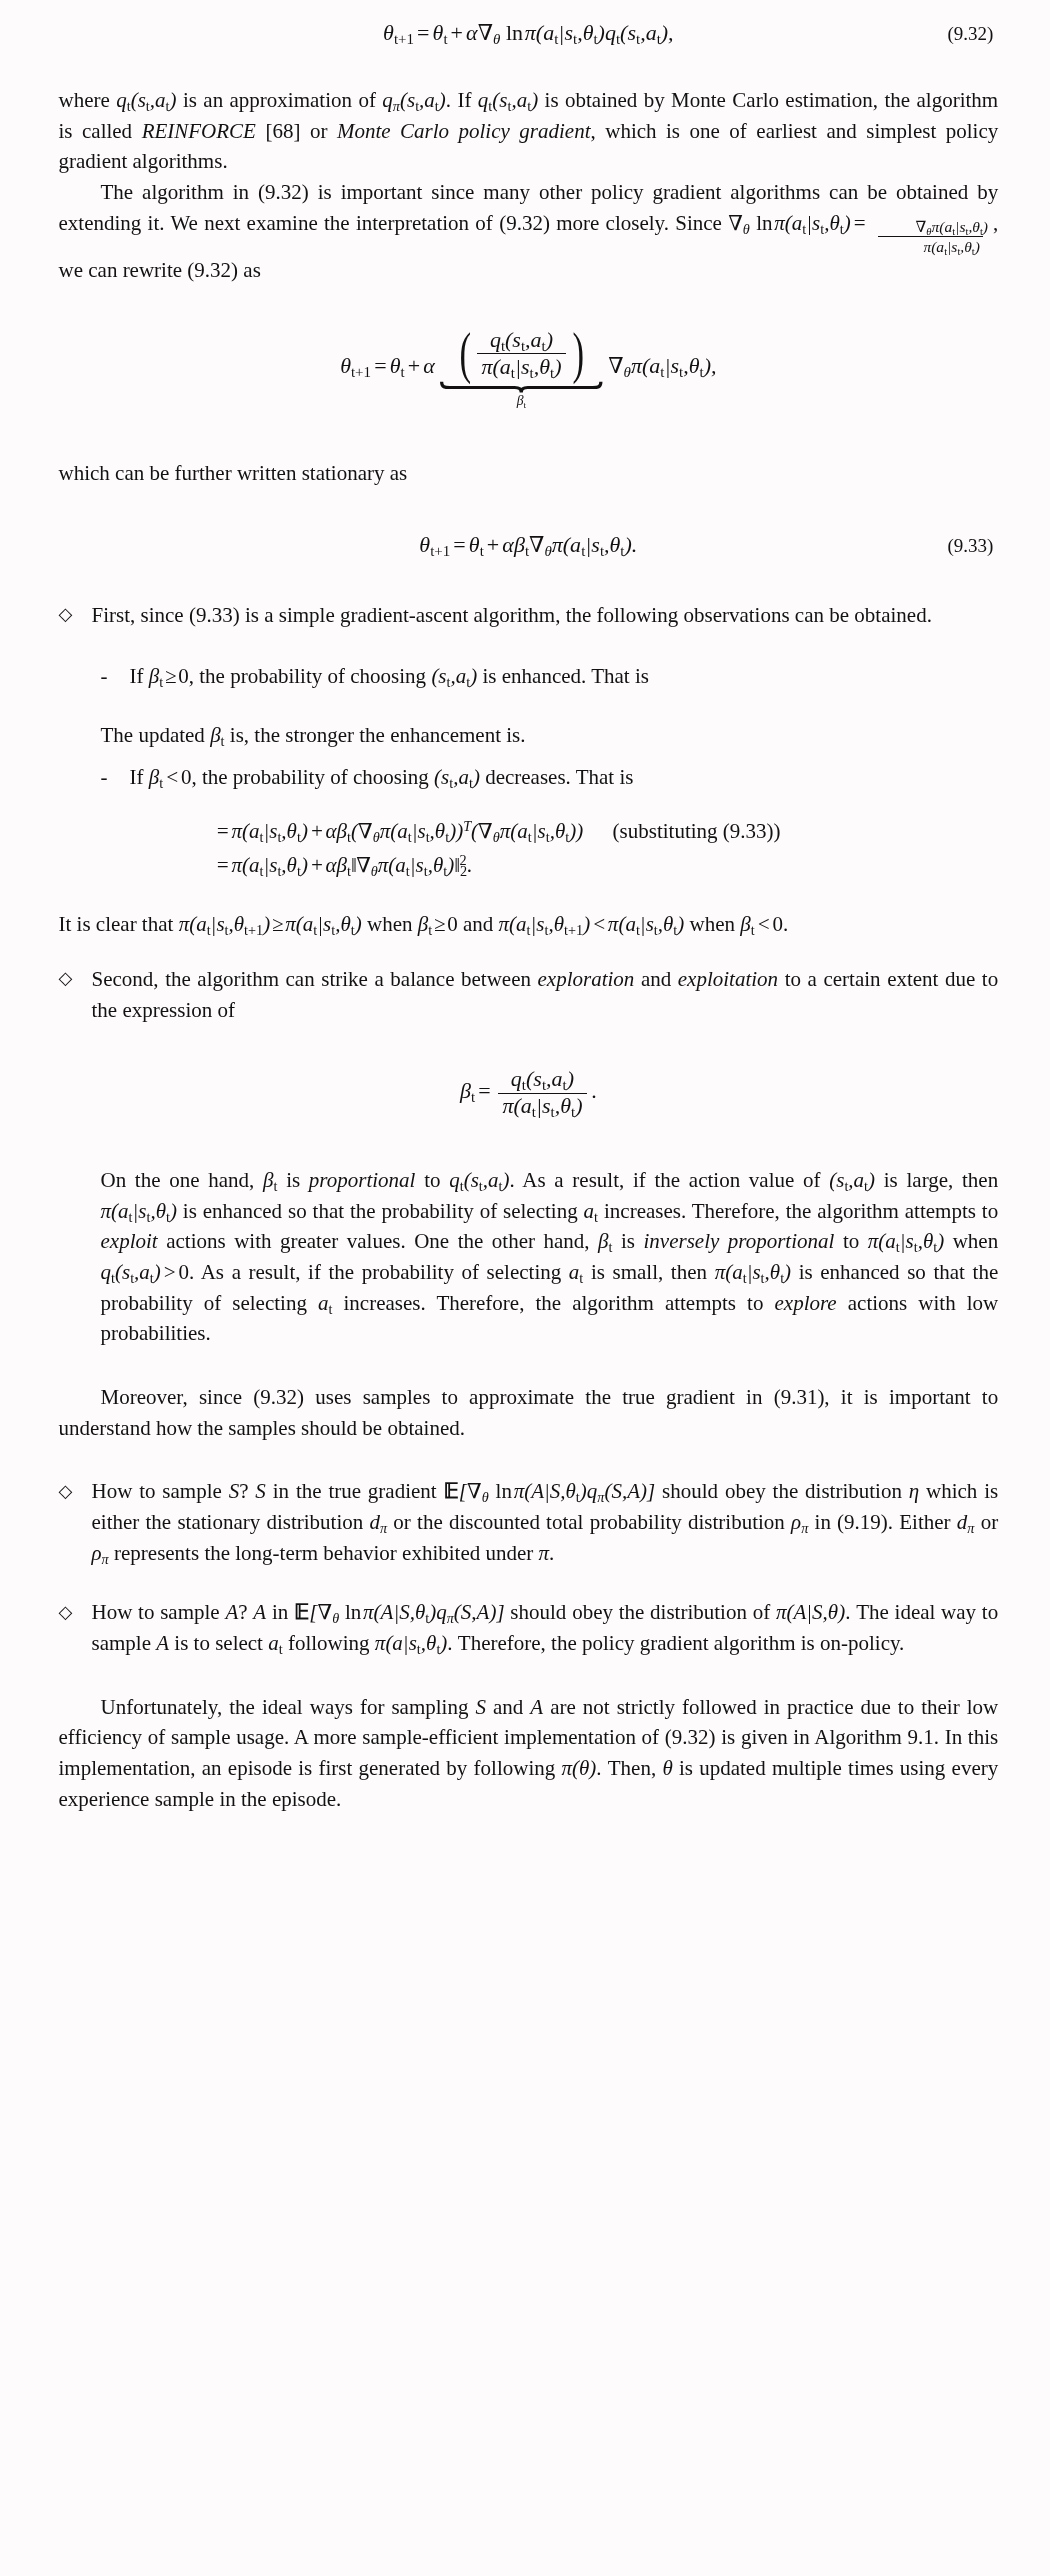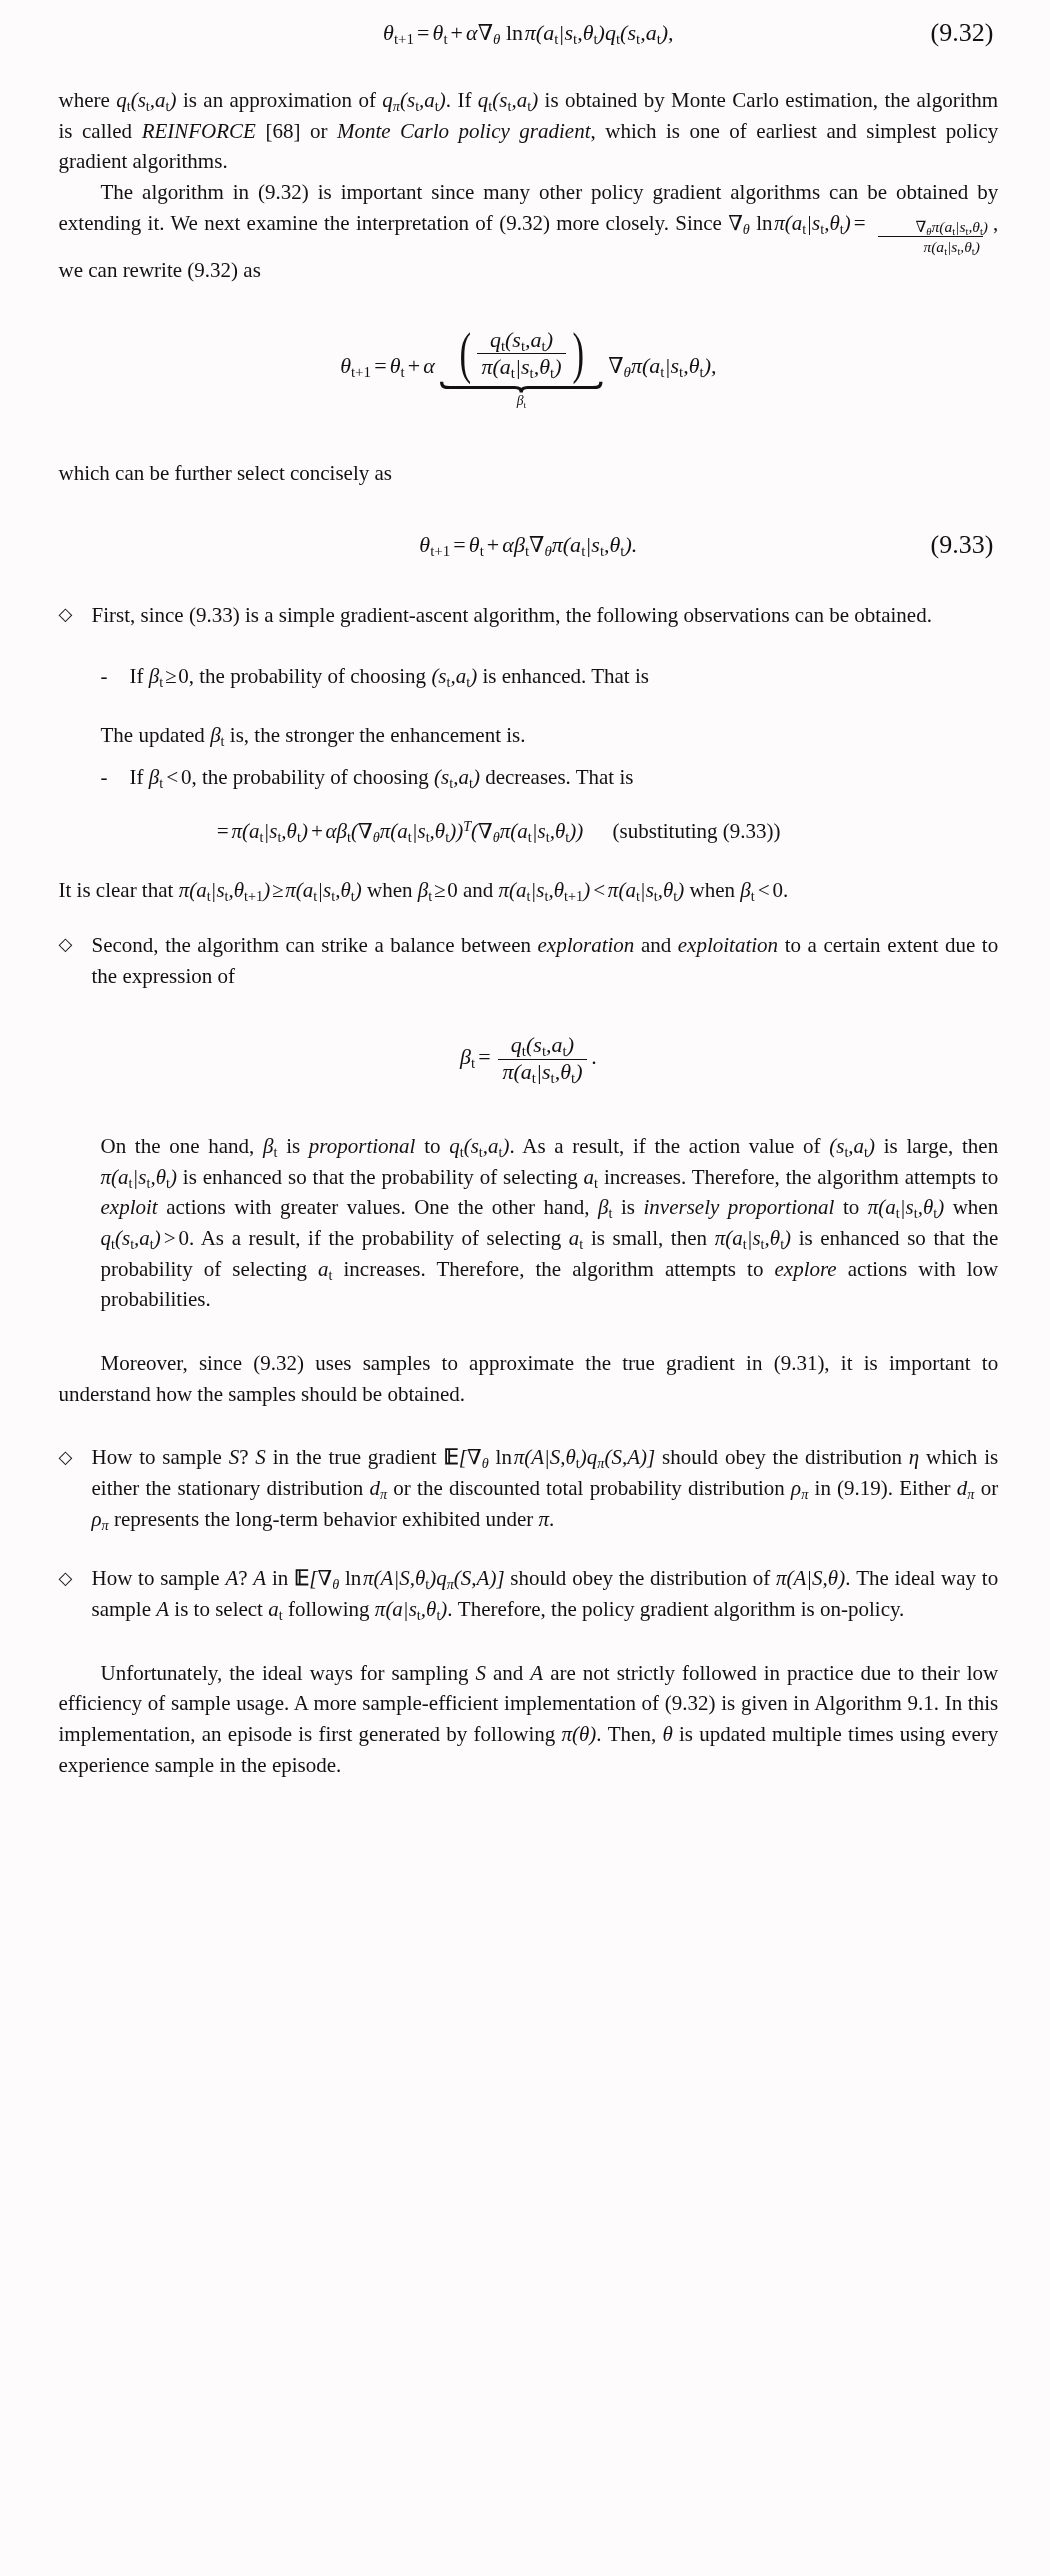--- a/index.html
+++ b/index.html
@@ -61,21 +61,21 @@
     align-items: center;
     justify-content: center;
     width: 100%;
   }
   .eqnum {
     position: absolute;
     right: 4.9px;
     top: 50%;
     transform: translateY(-50%);
     font-style: normal;
-    font-size: 26px;
+    font-size: 19px;
   }
   .eqbody { font-size: 22px; white-space: nowrap; }
 
   
   .frac {
     display: inline-flex;
     flex-direction: column;
     align-items: center;
     vertical-align: middle;
     margin: 0 .18em;
@@ -206,21 +206,21 @@
               </svg>
             </span>
             <span class="ublabel math">β<sub class="rm">t</sub></span>
           </span>
           ∇<sub class="ms">θ</sub>π(a<sub class="rm">t</sub>|s<sub class="rm">t</sub>,θ<sub class="rm">t</sub>),
         </span>
       </div>
     </div>
 
     <p class="para" style="margin-top:36px;">
-      <span>which can be further select concisely as</span>
+      <span>which can be further written stationary as</span>
     </p>
 
     <div class="eqblock" style="margin-top:34px;height:44px;">
       <div class="eqrow" style="height:44px;">
         <span class="eqbody math">
           θ<sub class="rm">t+1</sub><span class="op">=</span>θ<sub class="rm">t</sub><span class="op">+</span>αβ<sub class="rm">t</sub>∇<sub class="ms">θ</sub>π(a<sub class="rm">t</sub>|s<sub class="rm">t</sub>,θ<sub class="rm">t</sub>).
         </span>
       </div>
       <span class="eqnum">(9.33)</span>
     </div>
@@ -254,20 +254,25 @@
       </div>
 
 
 
       <div class="alignblock" style="margin-top:28px;margin-left:-42px;">
         <div class="alignrow" style="margin-bottom:13px;padding-left:157px;">
           <span class="math">
             = π(a<sub class="rm">t</sub>|s<sub class="rm">t</sub>,θ<sub class="rm">t</sub>) + αβ<sub class="rm">t</sub>(∇<sub class="ms">θ</sub>π(a<sub class="rm">t</sub>|s<sub class="rm">t</sub>,θ<sub class="rm">t</sub>))<sup class="ms">T</sup>(∇<sub class="ms">θ</sub>π(a<sub class="rm">t</sub>|s<sub class="rm">t</sub>,θ<sub class="rm">t</sub>))
           </span>
           <span class="tag-note">(substituting (9.33))</span>
+        </div>
+        <div class="alignrow" style="padding-left:157px;">
+          <span class="math">
+            = π(a<sub class="rm">t</sub>|s<sub class="rm">t</sub>,θ<sub class="rm">t</sub>) + αβ<sub class="rm">t</sub><span class="norm">‖</span>∇<sub class="ms">θ</sub>π(a<sub class="rm">t</sub>|s<sub class="rm">t</sub>,θ<sub class="rm">t</sub>)<span class="norm">‖</span><sup class="rm">2</sup><sub class="rm" style="margin-left:-.45em;">2</sub>.
+          </span>
         </div>
       </div>
 
       <p class="para" style="margin-top:33px;margin-left:-42px;">
         <span>It is clear that </span><span class="math">π(a<sub class="rm">t</sub>|s<sub class="rm">t</sub>,θ<sub class="rm">t+1</sub>) ≥ π(a<sub class="rm">t</sub>|s<sub class="rm">t</sub>,θ<sub class="rm">t</sub>)</span><span> when </span><span class="math">β<sub class="rm">t</sub> ≥ <span class="num">0</span></span><span> and </span><span class="math">π(a<sub class="rm">t</sub>|s<sub class="rm">t</sub>,θ<sub class="rm">t+1</sub>) &lt; π(a<sub class="rm">t</sub>|s<sub class="rm">t</sub>,θ<sub class="rm">t</sub>)</span><span> when </span><span class="math">β<sub class="rm">t</sub> &lt; <span class="num">0</span></span><span>.</span>
       </p>
     </div>
 
     <div class="bullet-item" style="margin-top:24.5px;">
       <div class="bullet-mark">◇</div>

